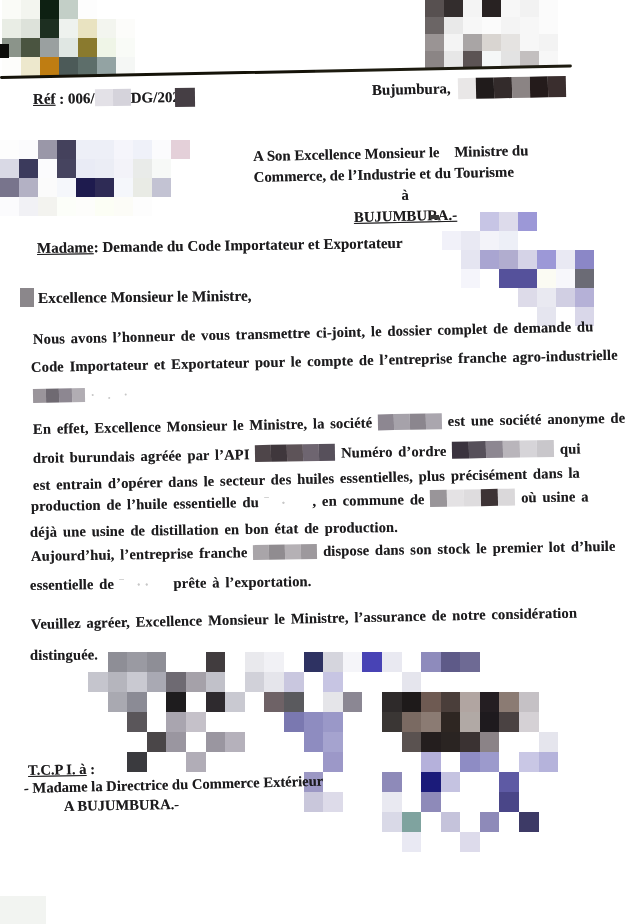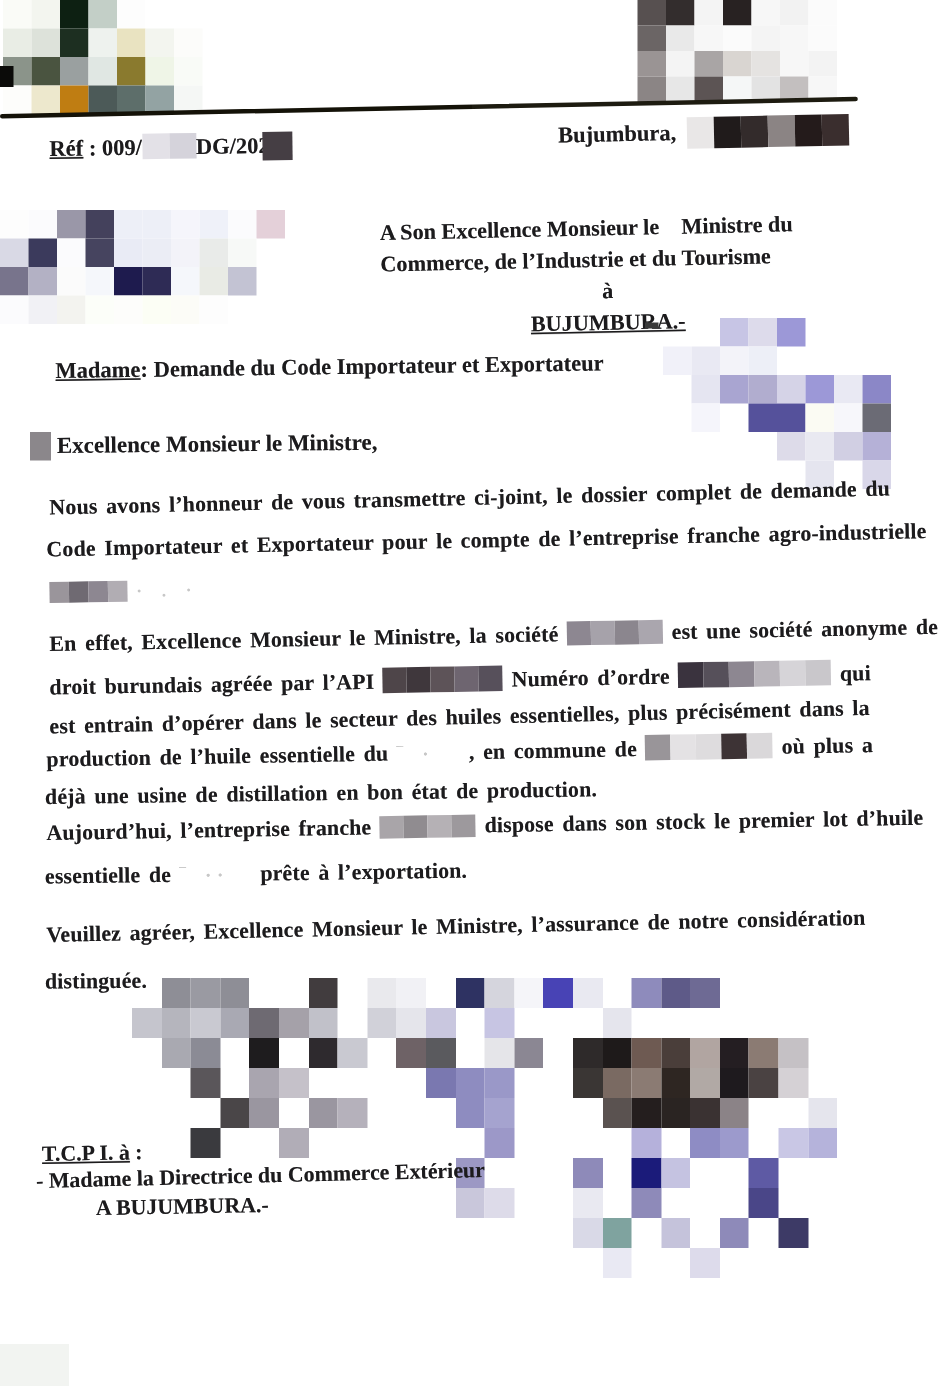--- a/index.html
+++ b/index.html
@@ -104,21 +104,21 @@
       <div style="background: rgb(231, 231, 231);"></div>
       <div style="background: rgb(92, 84, 84);"></div>
       <div style="background: rgb(245, 247, 247);"></div>
       <div style="background: rgb(227, 227, 227);"></div>
       <div style="background: rgb(195, 191, 191);"></div>
       <div style="background: rgb(247, 247, 247);"></div>
     </div>
   <div class="rule"></div>
 
   <div class="line ref-line ink">
-    <span class="b u">Réf</span><span class="b"> : 009/</span><span class="mosaic rx" style="display: inline-grid; grid-template-columns: repeat(2, 18px); grid-auto-rows: 17px;">
+    <span class="b u">Réf</span><span class="b"> : 006/</span><span class="mosaic rx" style="display: inline-grid; grid-template-columns: repeat(2, 18px); grid-auto-rows: 17px;">
         <div style="background: rgb(227, 225, 231);"></div>
         <div style="background: rgb(213, 211, 219);"></div>
       </span><span class="b">DG/202</span><span class="mosaic rx rx-deep" style="display: inline-grid; grid-template-columns: repeat(1, 20px); grid-auto-rows: 19px;">
         <div style="background: rgb(69, 62, 68);"></div>
       </span>
   </div>
 
   <div class="line city-line ink">
     <span class="b">Bujumbura,</span><span class="mosaic rx rx-date" style="display: inline-grid; grid-template-columns: repeat(6, 18px); grid-auto-rows: 21px;">
         <div style="background: rgb(233, 231, 231);"></div>
@@ -297,21 +297,21 @@
   <div class="line body-line ink" style="left:31px;top:497px;transform:rotate(-1deg)">
     <span>production de l’huile essentielle du</span>
     <span class="erased erased-sm">‾ ·</span><span>, en commune de</span>
     <span class="mosaic rx" style="display: inline-grid; grid-template-columns: repeat(5, 17px); grid-auto-rows: 17px;">
         <div style="background: rgb(153, 149, 153);"></div>
         <div style="background: rgb(228, 226, 228);"></div>
         <div style="background: rgb(222, 220, 222);"></div>
         <div style="background: rgb(61, 51, 53);"></div>
         <div style="background: rgb(218, 216, 218);"></div>
       </span>
-    <span>où plus a</span>
+    <span>où usine a</span>
   </div>
   <div class="line body-line ink" style="left:30px;top:524px;transform:rotate(-.8deg)">déjà une usine de distillation en bon état de production.</div>
   <div class="line body-line ink" style="left:31px;top:548px;transform:rotate(-1deg)">
     <span>Aujourd’hui, l’entreprise franche</span>
     <span class="mosaic rx" style="display: inline-grid; grid-template-columns: repeat(4, 16px); grid-auto-rows: 15px;">
         <div style="background: rgb(169, 165, 169);"></div>
         <div style="background: rgb(144, 140, 144);"></div>
         <div style="background: rgb(181, 177, 181);"></div>
         <div style="background: rgb(157, 153, 157);"></div>
       </span>

